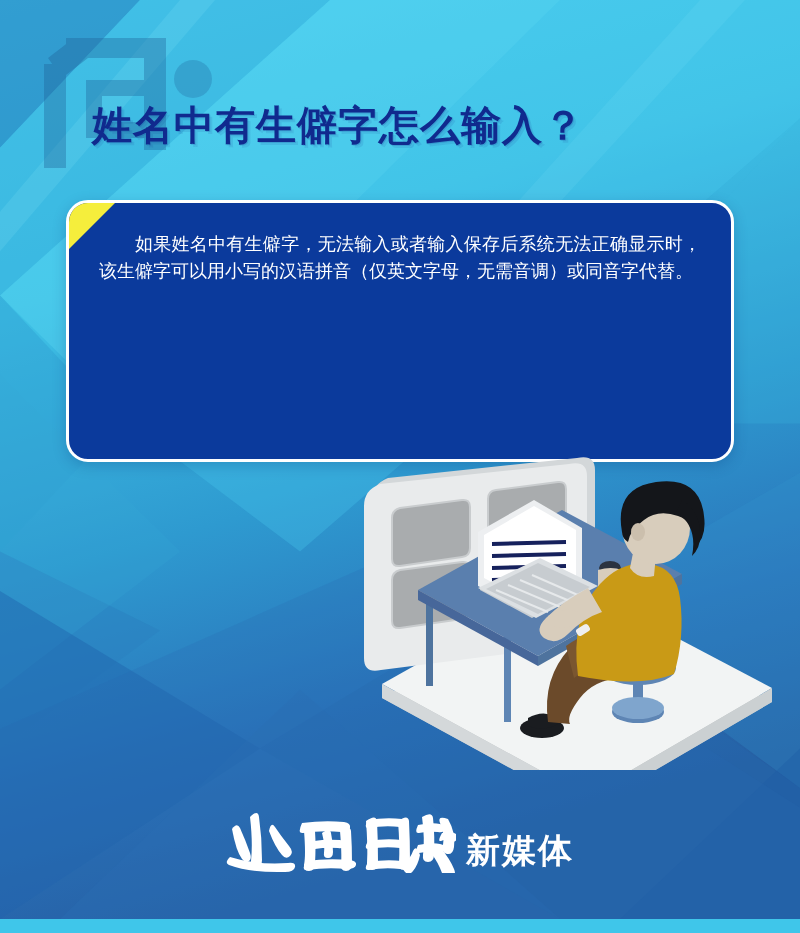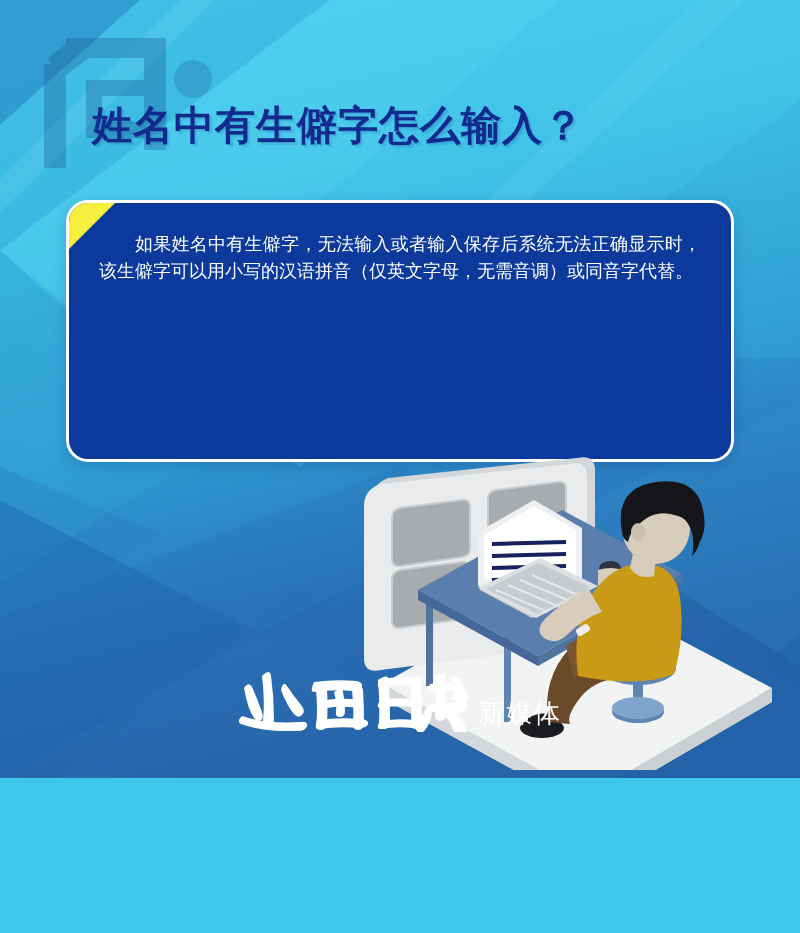--- a/index.html
+++ b/index.html
@@ -3,21 +3,21 @@
 <meta charset="utf-8">
 <title>姓名中有生僻字怎么输入？</title>
 <style>
   html,body{margin:0;padding:0;}
   body{
     width:800px;height:933px;overflow:hidden;
     font-family:"Liberation Sans","DejaVu Sans",sans-serif;
     background:#3FC6EA;
   }
   #poster{
-    position:relative;width:800px;height:778px;overflow:hidden;
+    position:relative;width:800px;height:919px;overflow:hidden;
     background:linear-gradient(176deg,#47CCEE 0%,#3FC3E8 30%,#2E9AD0 58%,#2A74BA 80%,#2863A8 100%);
   }
   
   .facets{position:absolute;inset:0;width:100%;height:100%;}
   
   .watermark{
     position:absolute;left:30px;top:24px;width:190px;height:150px;
     opacity:.42;
   }
   
@@ -48,21 +48,21 @@
   }
   
   .illustration{position:absolute;left:352px;top:440px;width:440px;height:330px;}
   
   .footer{
     position:absolute;left:0;right:0;bottom:46px;
     display:flex;align-items:flex-end;justify-content:center;gap:10px;
   }
   .logo-mark{height:62px;}
   .logo-sub{
-    color:#ffffff;font-size:26px;font-weight:400;letter-spacing:2px;
+    color:#ffffff;font-size:34px;font-weight:700;letter-spacing:2px;
     line-height:1;padding-bottom:6px;
   }
 </style>
 </head>
 <body>
 
 <div id="poster">
 
   <svg class="facets" viewBox="0 0 800 933" preserveAspectRatio="none">
     <defs>

